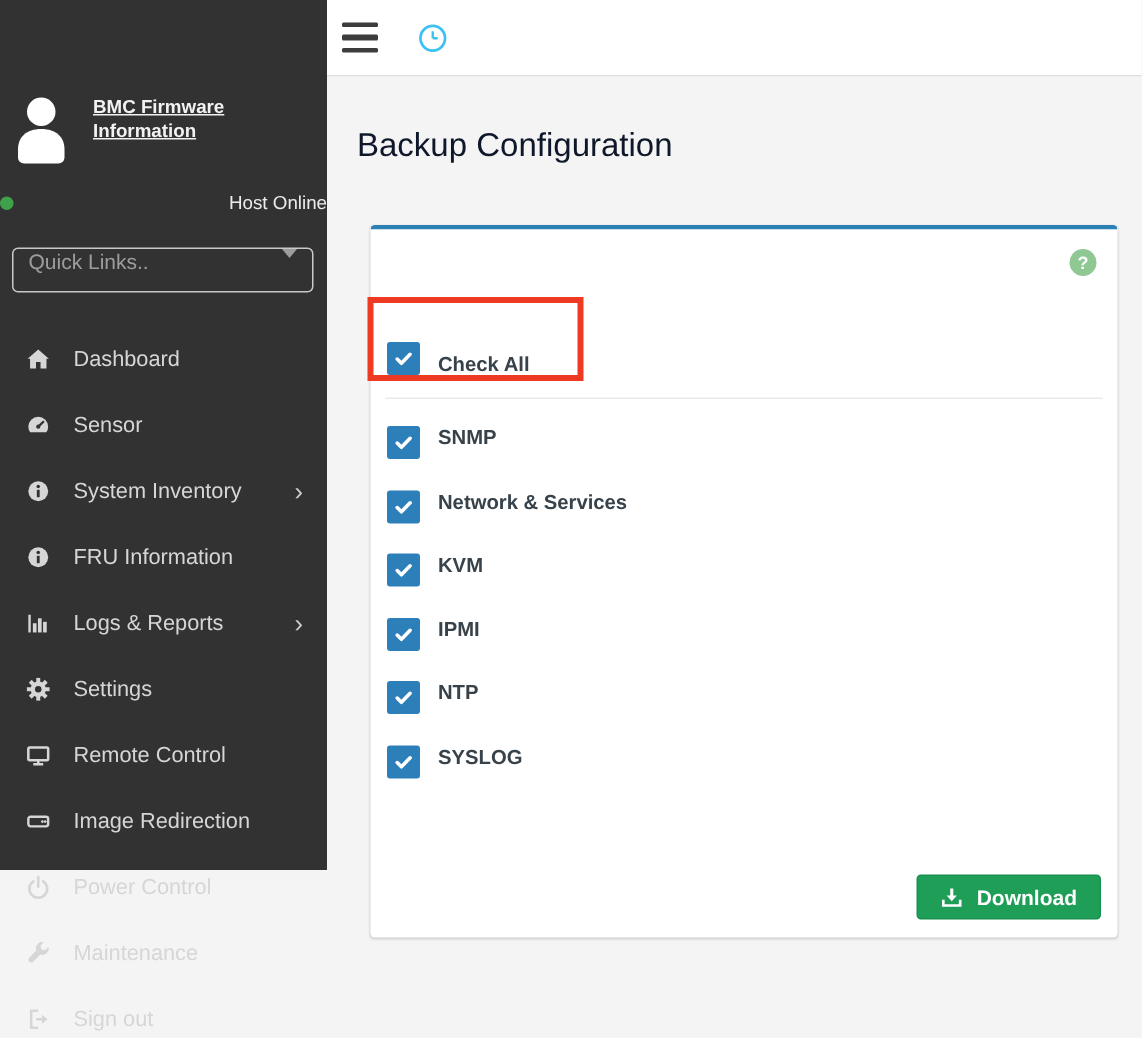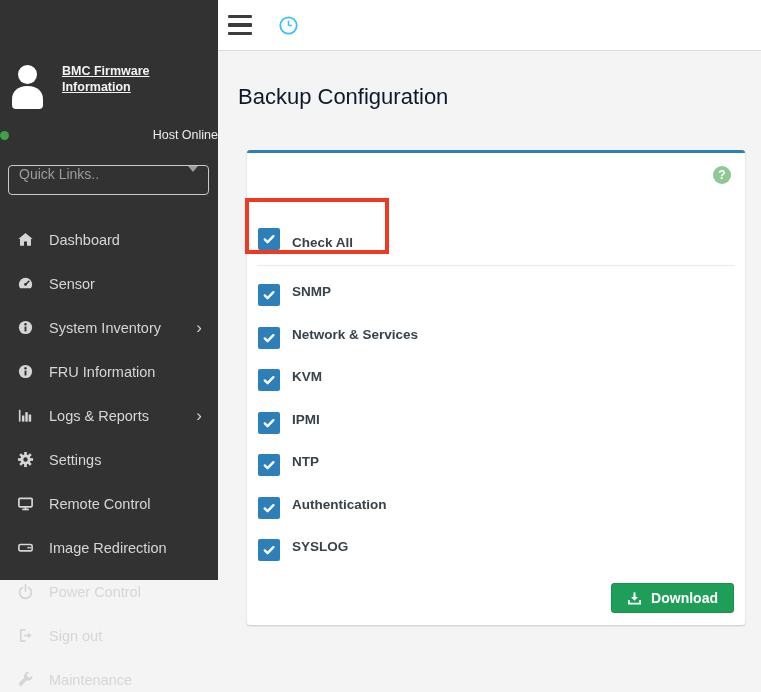--- a/index.html
+++ b/index.html
@@ -166,36 +166,36 @@
         <svg width="17" height="17" viewBox="0 0 18 18" fill="none" stroke="#d6d6d6" stroke-width="1.9" stroke-linecap="round">
             <path d="M5.6 4.8 a6.3 6.3 0 1 0 6.8 0"></path>
             <line x1="9" y1="2" x2="9" y2="8.6"></line>
           </svg>
       </span>
       <span>Power Control</span>
     </div>
 
     <div class="menu-item">
       <span class="mi-icon">
+        <svg width="17" height="17" viewBox="0 0 18 18" fill="#d6d6d6">
+            <path d="M16.2 4.6 a4.4 4.4 0 0 1 -5.8 5.3 L5.6 14.8 a2 2 0 1 1 -2.8 -2.8 L7.6 7.1 a4.4 4.4 0 0 1 5.3 -5.8 L10.6 3.6 l0.6 2.7 2.7 0.6 z"></path>
+          </svg>
+      </span>
+      <span>Maintenance</span>
+    </div>
+
+    <div class="menu-item">
+      <span class="mi-icon">
         <svg width="17" height="17" viewBox="0 0 18 18">
             <path d="M9 3 H4 V15 H9" fill="none" stroke="#d6d6d6" stroke-width="1.8"></path>
             <line x1="7.5" y1="9" x2="12.5" y2="9" stroke="#d6d6d6" stroke-width="1.8"></line>
             <polygon points="11.6,5.8 15.6,9 11.6,12.2" fill="#d6d6d6"></polygon>
           </svg>
       </span>
       <span>Sign out</span>
-    </div>
-
-    <div class="menu-item">
-      <span class="mi-icon">
-        <svg width="17" height="17" viewBox="0 0 18 18" fill="#d6d6d6">
-            <path d="M16.2 4.6 a4.4 4.4 0 0 1 -5.8 5.3 L5.6 14.8 a2 2 0 1 1 -2.8 -2.8 L7.6 7.1 a4.4 4.4 0 0 1 5.3 -5.8 L10.6 3.6 l0.6 2.7 2.7 0.6 z"></path>
-          </svg>
-      </span>
-      <span>Maintenance</span>
     </div>
 
   </div>
 </div>
 
 <div class="topbar">
   <div class="hamburger">
     <span></span>
       <span></span>
       <span></span>
@@ -266,28 +266,20 @@
             </svg>
           </span>
         <span class="cb-label">NTP</span>
       </div>
       <div class="cb-row">
         <span class="cb">
             <svg width="14" height="14" viewBox="0 0 14 14">
               <polyline points="2.8,7.4 5.6,10.2 11.4,4.2" fill="none" stroke="#ffffff" stroke-width="2.4" stroke-linecap="round" stroke-linejoin="round"></polyline>
             </svg>
           </span>
-        <span class="cb-label">Authentication</span>
-      </div>
-      <div class="cb-row">
-        <span class="cb">
-            <svg width="14" height="14" viewBox="0 0 14 14">
-              <polyline points="2.8,7.4 5.6,10.2 11.4,4.2" fill="none" stroke="#ffffff" stroke-width="2.4" stroke-linecap="round" stroke-linejoin="round"></polyline>
-            </svg>
-          </span>
         <span class="cb-label">SYSLOG</span>
       </div>
     </div>
 
     <button class="download-btn">
       <span style="display:flex;">
         <svg width="15" height="15" viewBox="0 0 16 16">
             <line x1="8" y1="1.5" x2="8" y2="7" stroke="#ffffff" stroke-width="2.2"></line>
             <polygon points="4.4,6.4 11.6,6.4 8,10.4" fill="#ffffff"></polygon>
             <path d="M2 9.5 V13.5 H14 V9.5" fill="none" stroke="#ffffff" stroke-width="1.9"></path>

